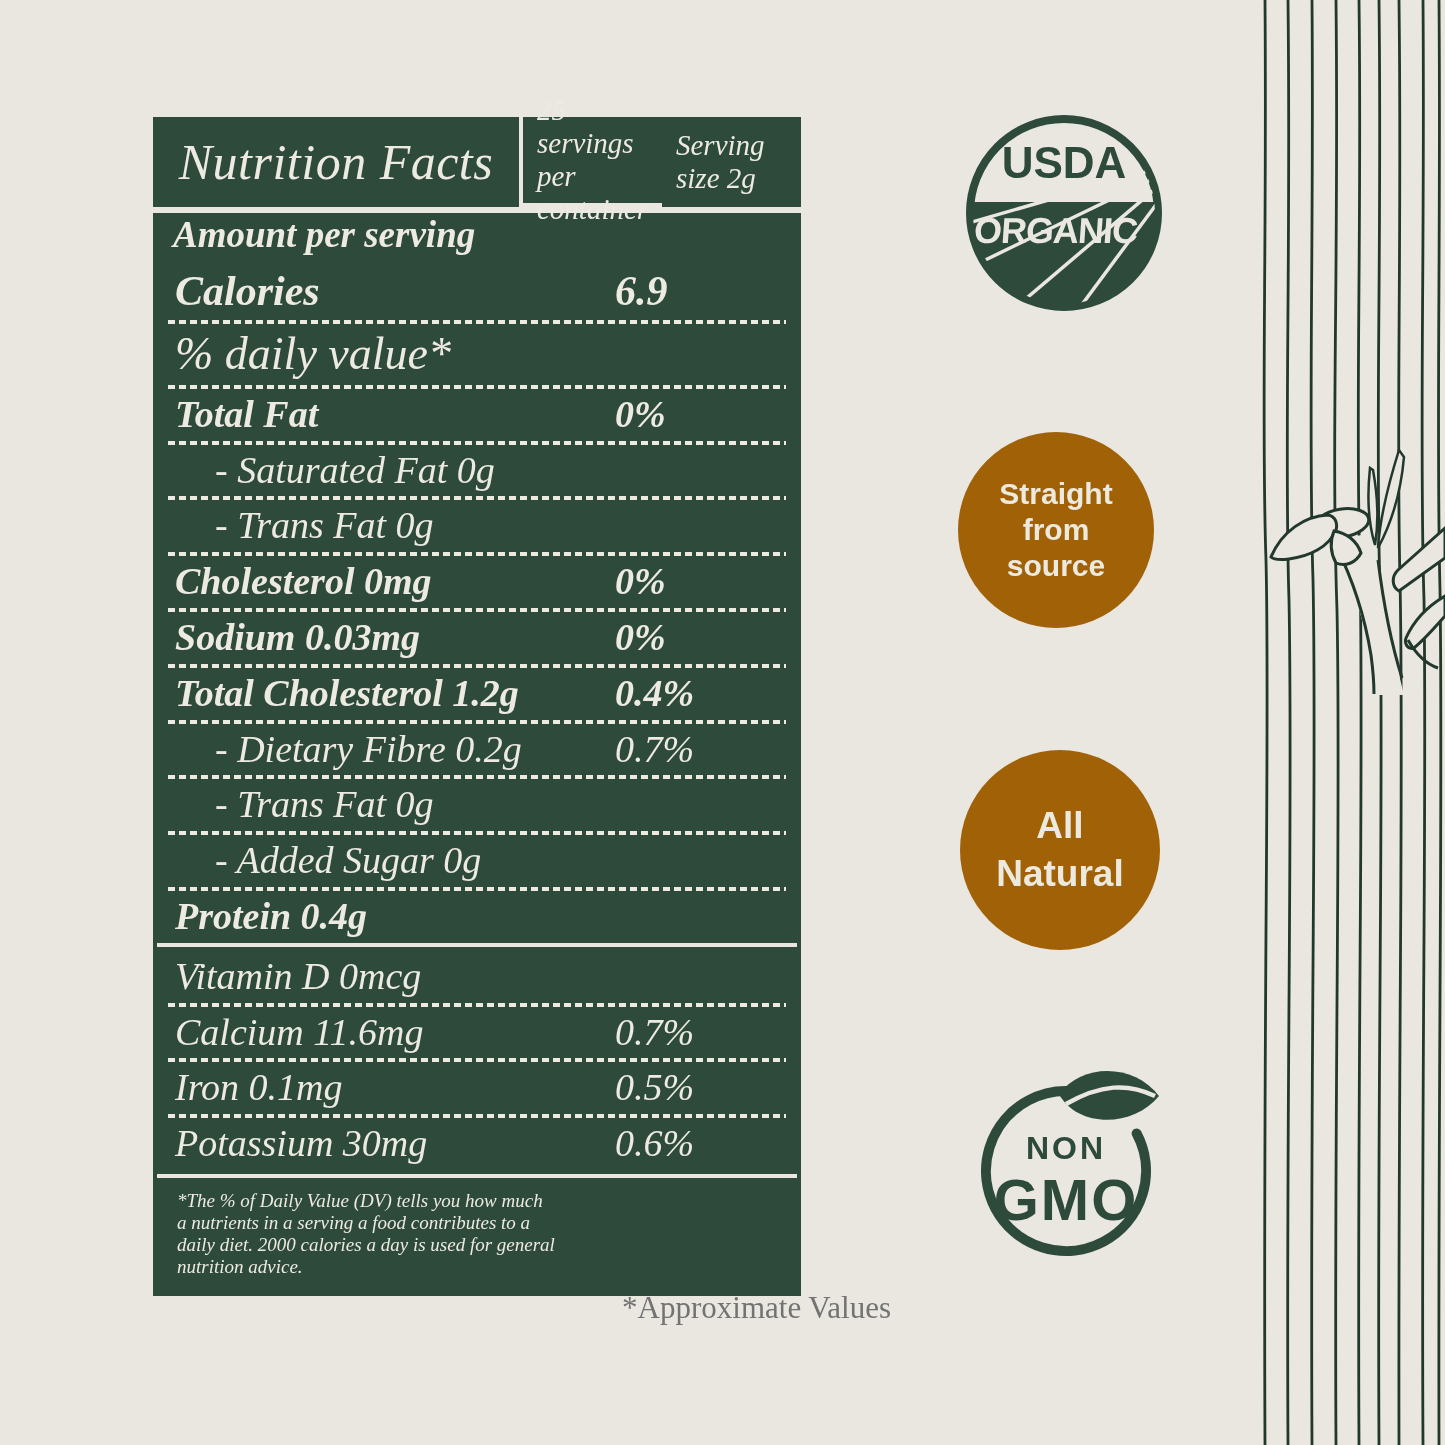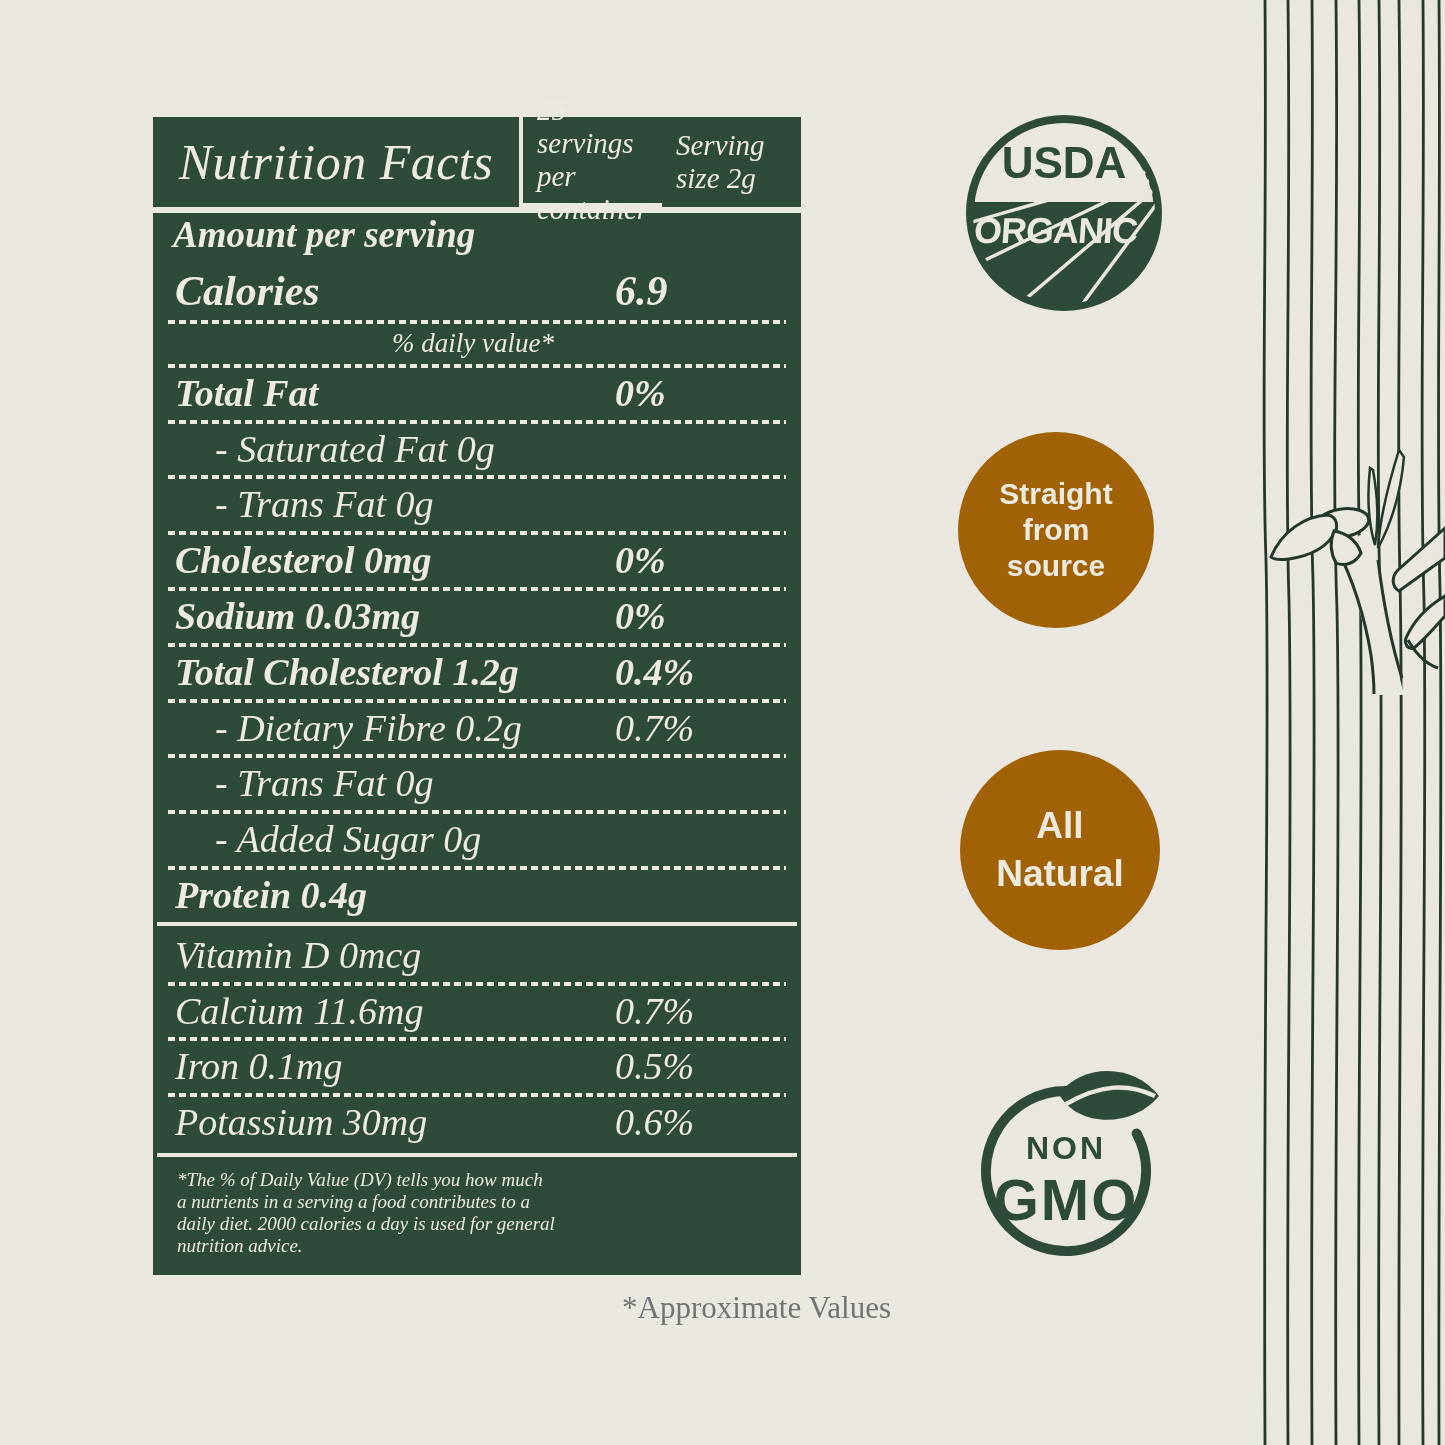--- a/index.html
+++ b/index.html
@@ -26,21 +26,21 @@
 
   .amount { height:42px; display:flex; align-items:center; padding:0 20px; font-size:37px; font-weight:bold; }
 
   .bodygroup { padding:5px 0 4px 0; }
   .row { display:flex; align-items:baseline; padding:5px 16px 5px 22px; font-size:38px; line-height:1.1; }
   .row .lbl { flex:1; }
   .row .val { width:170px; text-align:left; }
   .row.bold { font-weight:bold; }
   .row.sub { padding-left:62px; }
   .row.calories { font-size:42px; font-weight:bold; padding-top:8px; padding-bottom:6px; }
-  .row.dv-head { display:block; text-align:center; font-size:27px; padding-right:30px; }
+  .row.dv-head { display:block; text-align:left; font-size:46px; padding-right:30px; }
   .dotsep { height:4px; margin:0 15px; background:repeating-linear-gradient(90deg,#edeae1 0 7px,transparent 7px 11px); }
   .solidsep { height:4px; margin:0 4px; background:#e9e7e0; }
 
   .vits { padding:4px 0; }
   .footnote { padding:12px 24px 14px 24px; font-size:19px; line-height:1.16; }
 
   .approx { position:absolute; left:153px; top:1290px; width:738px; text-align:right; font-size:31px; color:#737373; }
 
   
   .badge-circle {

